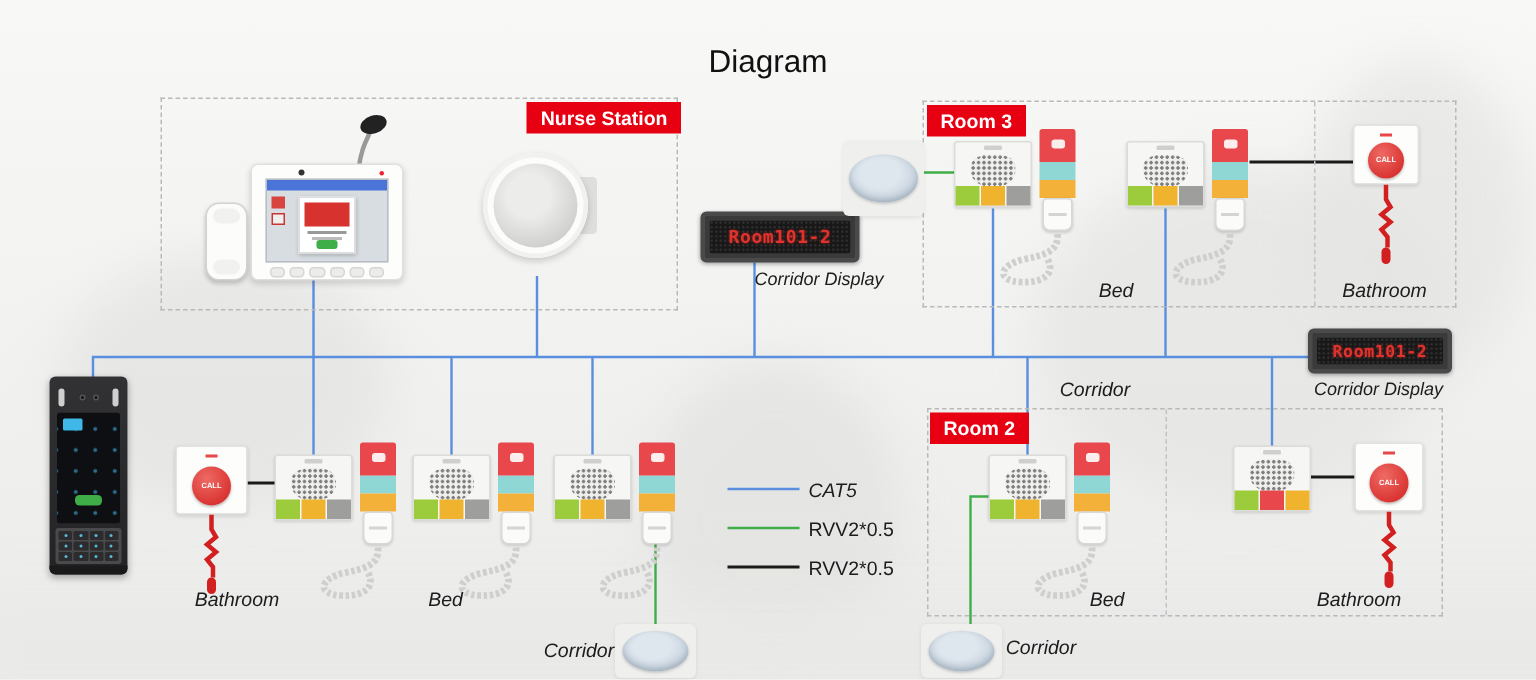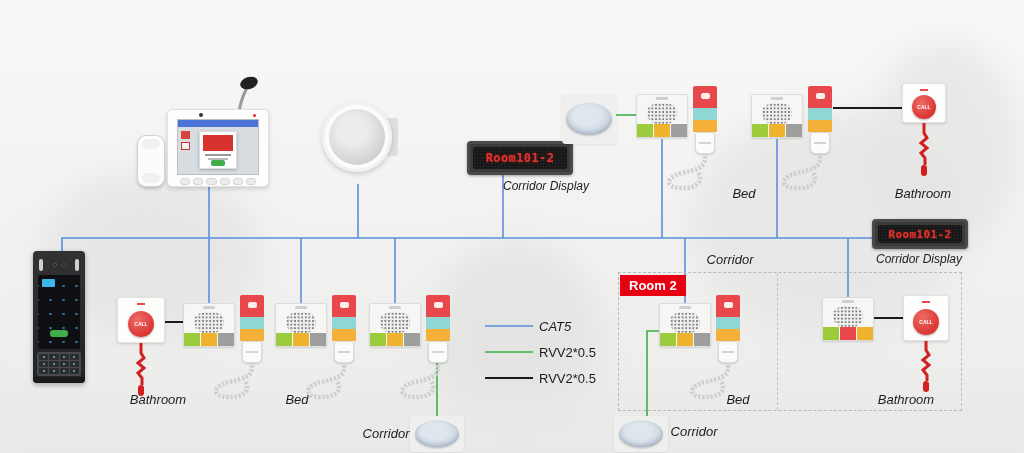--- a/index.html
+++ b/index.html
@@ -153,21 +153,29 @@
     <path class="l-green" d="M437,357 V419"></path>
     <path class="l-green" d="M661,331 H647 V419"></path>
     <path class="l-black" d="M165,322 H184"></path>
     <path class="l-black" d="M833,108 H902"></path>
     <path class="l-black" d="M874,318 H903"></path>
     <path class="l-blue" d="M485,326 H533"></path>
     <path class="l-green" d="M485,352 H533"></path>
     <path class="l-black" d="M485,378 H533"></path>
   </svg>
 
-
+  <div id="title">Diagram</div>
+
+  <div class="zone" style="left:107px;top:65px;width:345px;height:142px;">
+    <div class="ztag" style="right:-3px;top:2px;">Nurse Station</div>
+  </div>
+  <div class="zone" style="left:615px;top:67px;width:356px;height:138px;">
+    <div class="zdiv" style="left:260px;"></div>
+    <div class="ztag" style="left:2px;top:2px;">Room 3</div>
+  </div>
   <div class="zone" style="left:618px;top:272px;width:344px;height:139px;">
     <div class="zdiv" style="left:158px;"></div>
     <div class="ztag" style="left:1px;top:2px;">Room 2</div>
   </div>
 
   <div class="dev" id="phone" style="left:135px;top:75px;width:140px;height:120px;">
     <svg width="140" height="46" style="position:absolute;left:0;top:0">
       <path d="M104,38 C106,22 110,18 113,10" stroke="#9a9a98" stroke-width="3" fill="none"></path>
       <ellipse cx="114" cy="8" rx="9" ry="6" fill="#222" transform="rotate(-18 114 8)"></ellipse>
     </svg>

